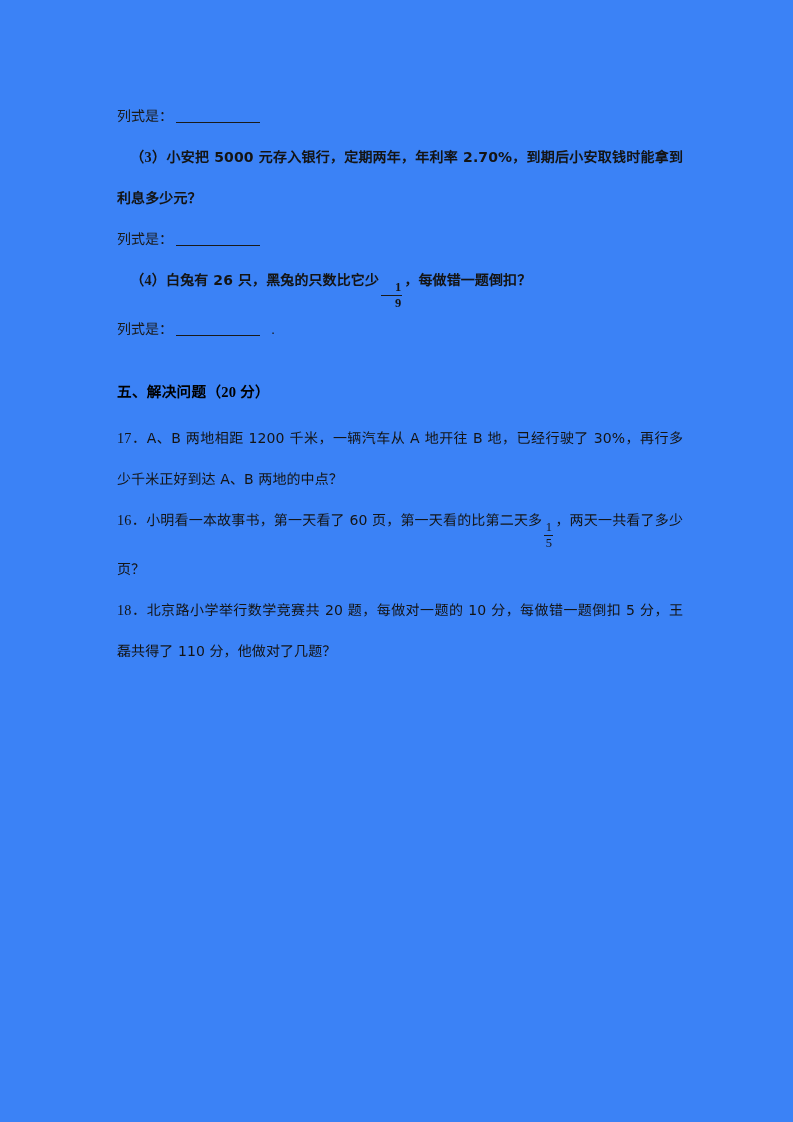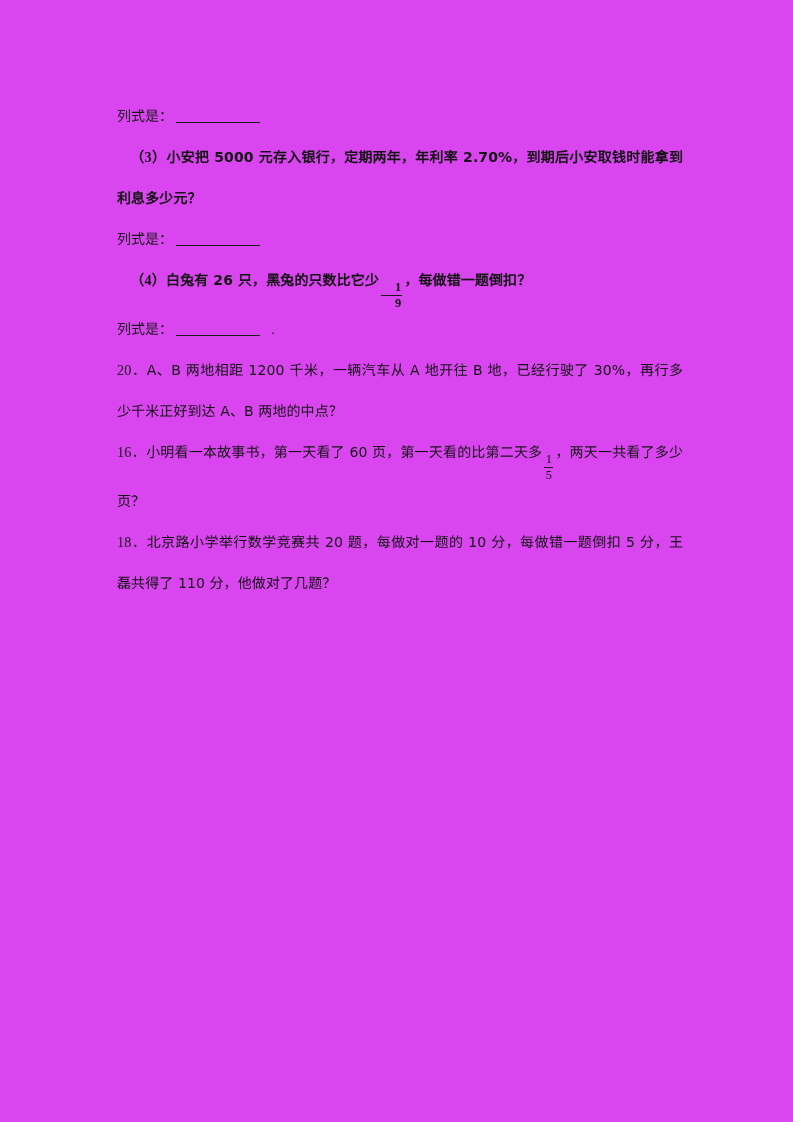--- a/index.html
+++ b/index.html
@@ -16,21 +16,21 @@
     color: #1a1a1a;
     overflow: hidden;
   }
 
   .page {
     position: absolute;
     left: 0;
     top: 0;
     width: 793px;
     height: 1122px;
-    background: #d946ef;
+    background: #3b82f6;
   }
 
   .content {
     position: absolute;
     left: 117px;
     top: 96px;
     width: 566px;
   }
 
   
@@ -147,25 +147,28 @@
           <span class="nu">1</span>
           <span class="bar"></span>
           <span class="de">9</span>
         </span><span class="cjk">，每做错一题倒扣？</span>
     </div>
 
     <div class="answer-row">
       <span class="cjk">列式是：</span><span class="blank-line"></span><span class="trailing-dot">.</span>
     </div>
 
+    <div class="section-heading">
+      <span>五、解决问题</span><span class="pts">（20 分）</span>
+    </div>
 
 
 
     <div class="block">
-      <span class="num">20．</span><span class="cjk">A、B 两地相距 1200 千米，一辆汽车从 A 地开往 B 地，已经行驶了 30%，再行多少千米正好到达 A、B 两地的中点？</span>
+      <span class="num">17．</span><span class="cjk">A、B 两地相距 1200 千米，一辆汽车从 A 地开往 B 地，已经行驶了 30%，再行多少千米正好到达 A、B 两地的中点？</span>
     </div>
 
     <div class="block">
       <span class="num">16．</span><span class="cjk">小明看一本故事书，第一天看了 60 页，第一天看的比第二天多</span><span class="frac">
           <span class="nu">1</span>
           <span class="bar"></span>
           <span class="de">5</span>
         </span><span class="cjk">，两天一共看了多少页？</span>
     </div>
 

